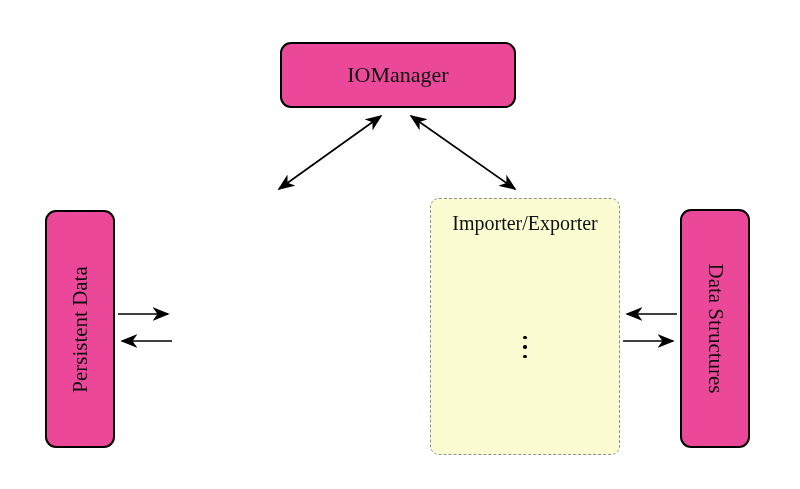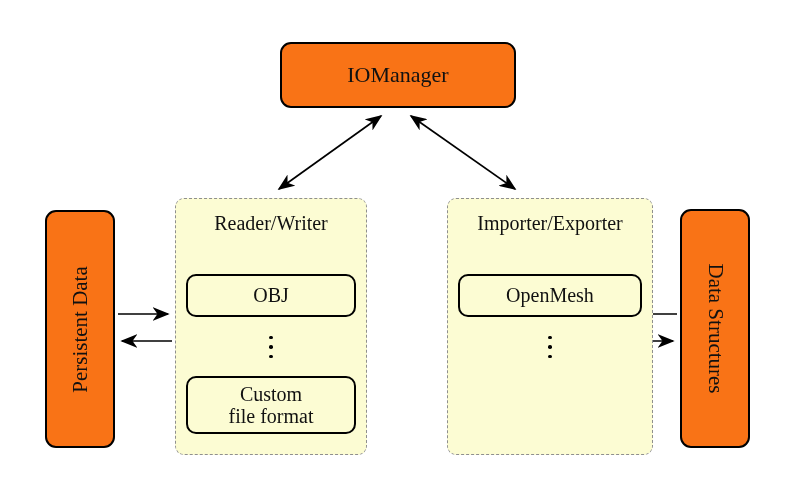--- a/index.html
+++ b/index.html
@@ -3,37 +3,37 @@
 <meta charset="utf-8">
 <style>
   html,body { margin:0; padding:0; background:#fff; }
   .canvas {
     position:relative; width:800px; height:489px; background:#ffffff;
     font-family:"Liberation Serif","DejaVu Serif",serif; color:#111;
     overflow:hidden;
   }
   
   .node {
-    position:absolute; background:#f97316; border:2.5px solid #000;
+    position:absolute; background:#ec4899; border:2.5px solid #000;
     border-radius:11px; display:flex; align-items:center; justify-content:center;
     box-sizing:border-box;
   }
   #iomanager { left:280px; top:42px; width:236px; height:66px; font-size:22px; }
   #persistent { left:45px;  top:210px; width:70px; height:238px; font-size:21px; }
   #datastructures { left:680px; top:209px; width:70px; height:239px; font-size:21px; }
   .rot-ccw { transform:rotate(-90deg); white-space:nowrap; }
   .rot-cw  { transform:rotate(90deg);  white-space:nowrap; }
 
   
   .group {
     position:absolute; background:#FCFCD3; border:1.5px dashed #8F8F8F;
     border-radius:9px; box-sizing:border-box;
   }
   #group-rw { left:175px; top:198px; width:192px; height:257px; }
-  #group-ie { left:430px; top:198px; width:206px; height:257px;margin-left:17px; }
+  #group-ie { left:430px; top:198px; width:190px; height:257px; }
   .group-title {
     position:absolute; top:13px; left:0; right:0; text-align:center;
     font-size:20px;
   }
   .item-box {
     position:absolute; left:10px; right:10px; background:#FCFCD3;
     border:2.5px solid #000; border-radius:10px; box-sizing:border-box;
     display:flex; flex-direction:column; align-items:center; justify-content:center;
     font-size:20px; line-height:1.12; text-align:center;
   }
@@ -74,41 +74,23 @@
   </div>
 
   <div class="node" id="persistent">
     <span class="rot-ccw">Persistent Data</span>
   </div>
 
   <div class="node" id="datastructures">
     <span class="rot-cw">Data Structures</span>
   </div>
 
-  <div class="group" id="group-rw">
-    <div class="group-title">Reader/Writer</div>
-    <div class="item-box item-top">
-      <span>OBJ</span>
-    </div>
-    <div class="vdots" aria-hidden="true">
-      <i></i>
-        <i></i>
-        <i></i>
-    </div>
-    <div class="item-box item-bottom">
-      <span>Custom</span>
-      <span>file format</span>
-    </div>
-  </div>
 
   <div class="group" id="group-ie">
     <div class="group-title">Importer/Exporter</div>
-    <div class="item-box item-top">
-      <span>OpenMesh</span>
-    </div>
     <div class="vdots" aria-hidden="true">
       <i></i>
         <i></i>
         <i></i>
     </div>
   </div>
 
 </div>
 
 </body></html>

